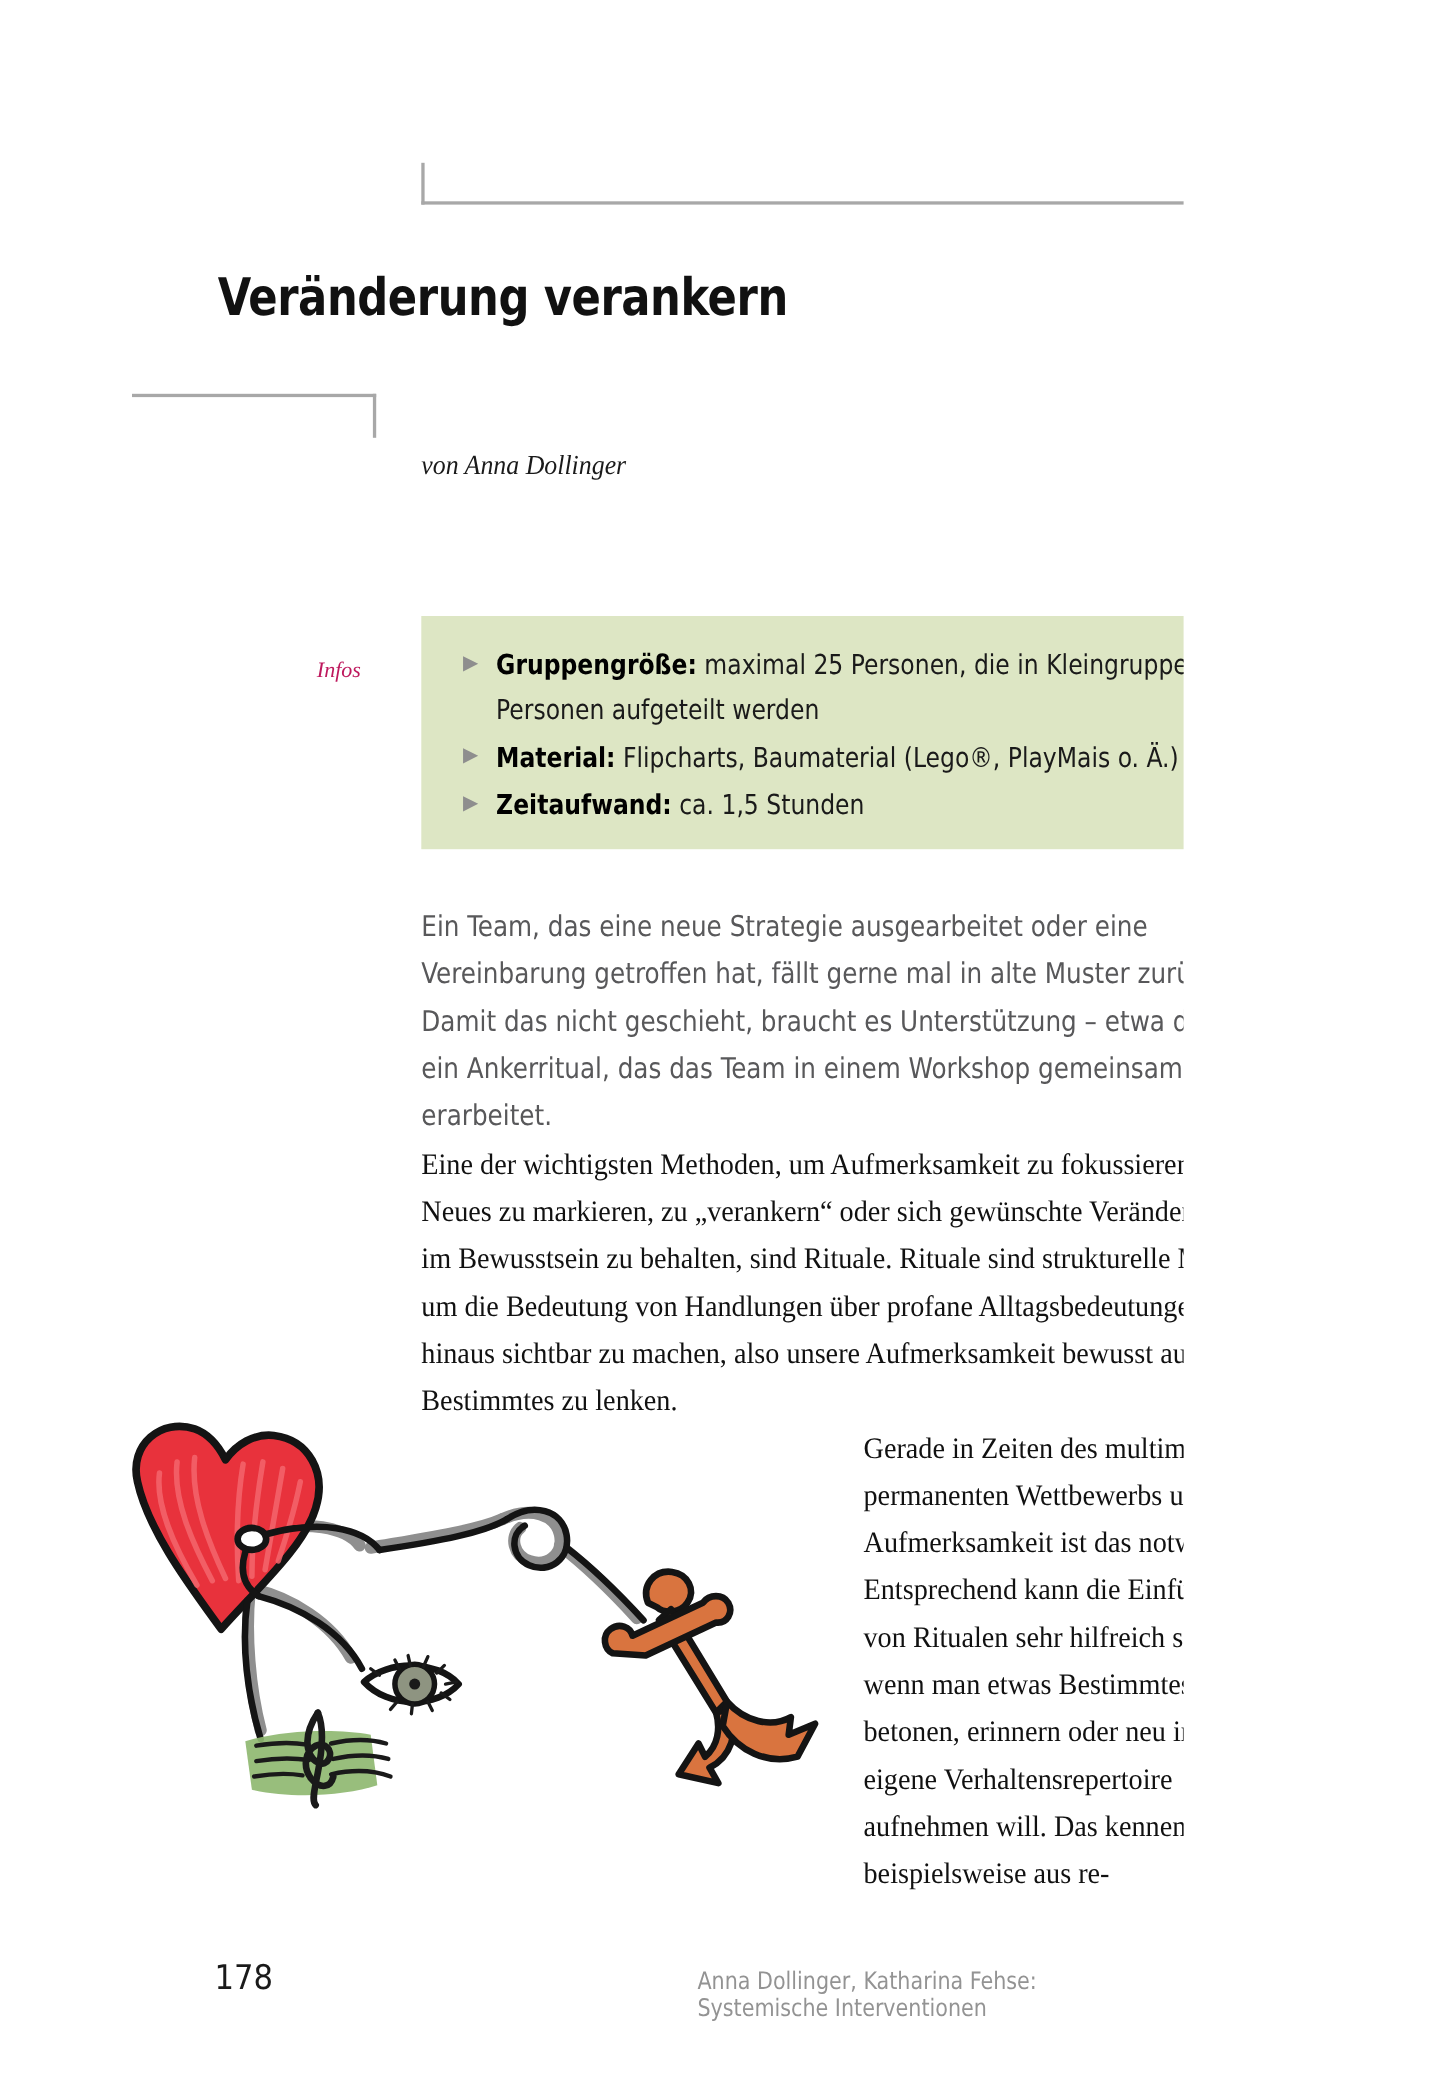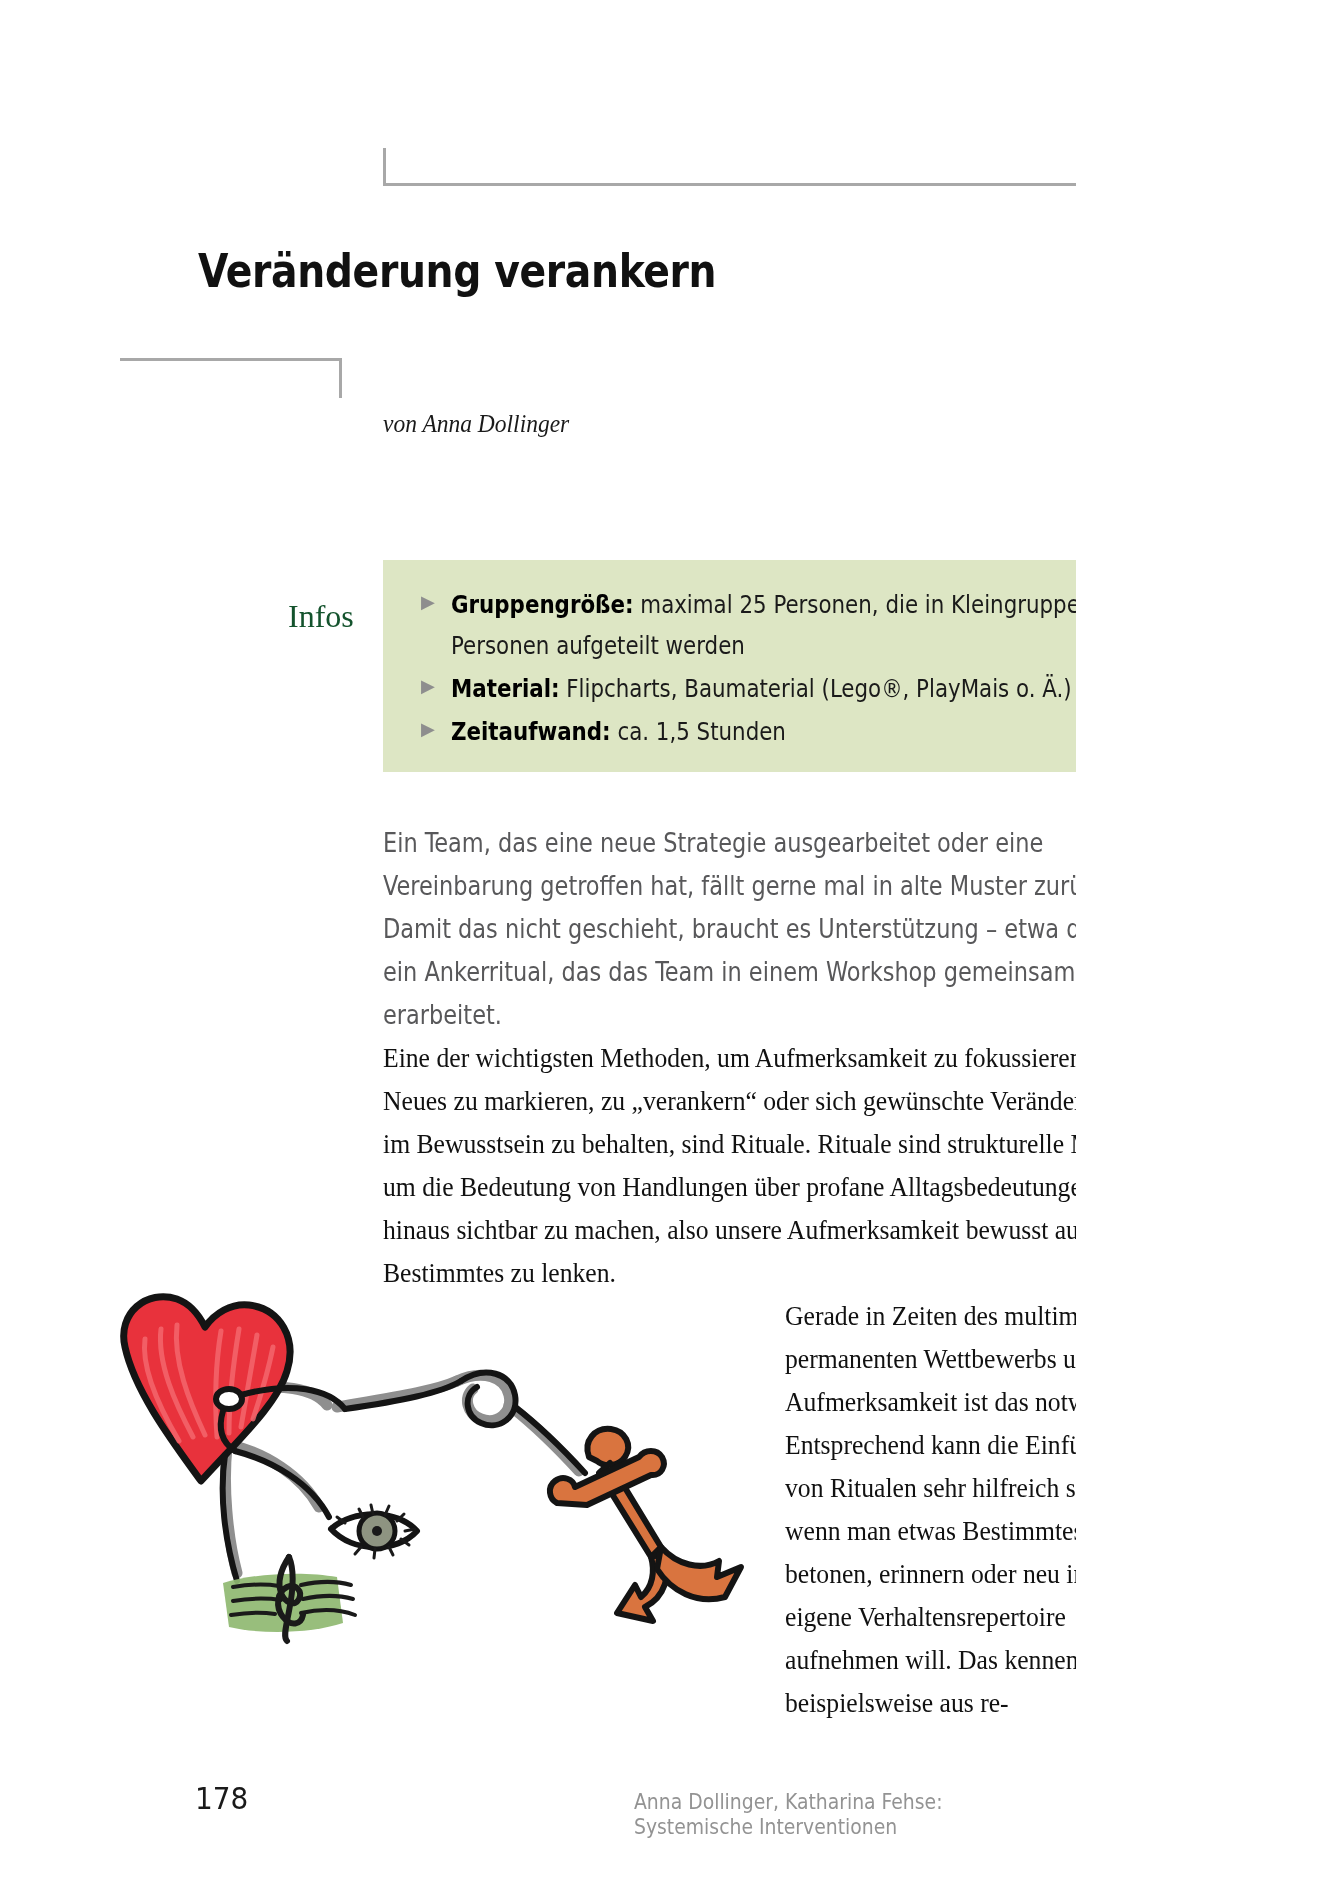--- a/index.html
+++ b/index.html
@@ -67,22 +67,23 @@
     transform: scaleX(0.94);
     transform-origin: left center;
   }
 
   
   .infos-label {
     position: absolute;
     left: 288px;
     top: 598px;
     font-family: "Liberation Serif", serif;
-    font-size: 32px;
-    color: #14532d;
+    font-style: italic;
+    font-size: 20px;
+    color: #be185d;
   }
 
   
   .info-box {
     position: absolute;
     left: 383px;
     top: 560px;
     width: 937px;
     height: 212px;
     background: #dde6c4;

